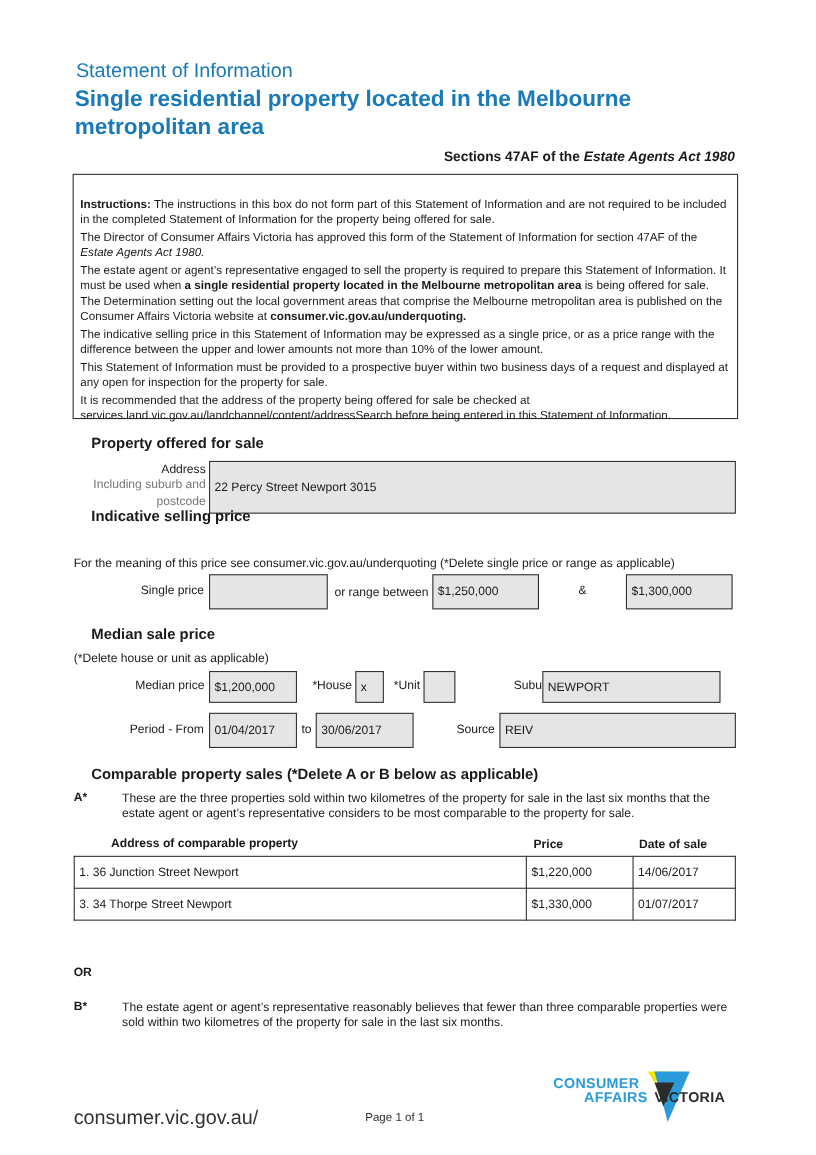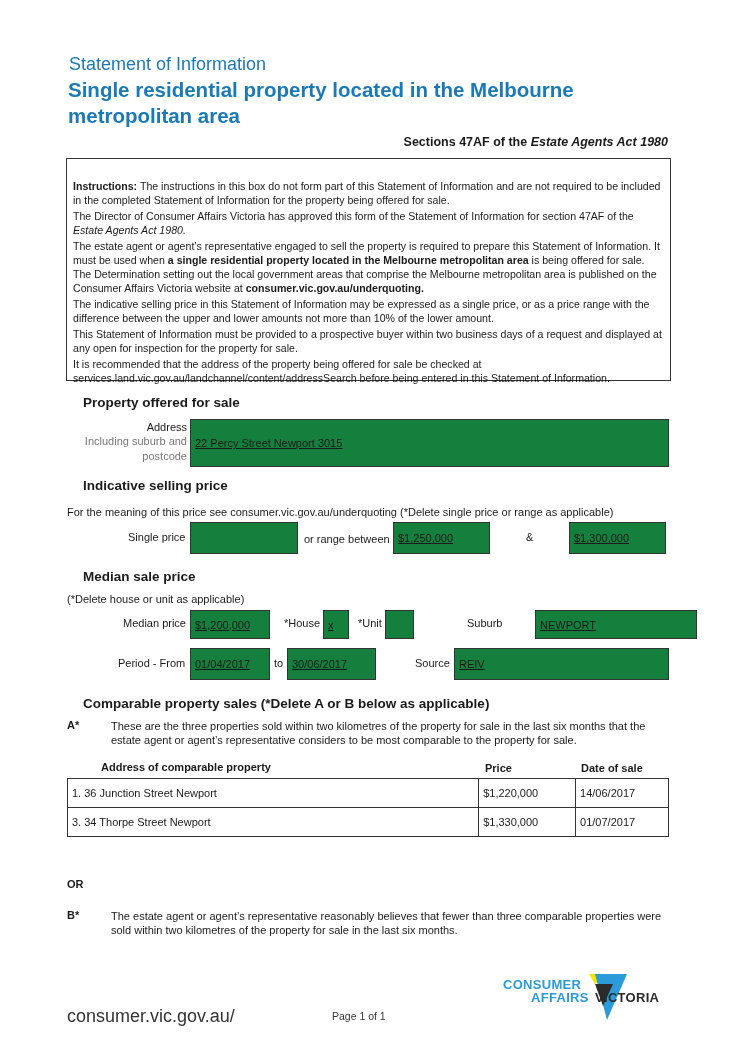--- a/index.html
+++ b/index.html
@@ -12,21 +12,21 @@
     .sections { right: 74px; top: 135px; font-size: 12.5px; font-weight: bold; color: #1a1a1a; }
     .sections i { font-style: italic; }
 
     .instr-box { left: 66px; top: 158px; width: 605px; height: 223px; border: 1.5px solid #333; padding: 20px 5px 0 6px; font-size: 10.6px; line-height: 14.2px; }
     .instr-box p { margin-bottom: 1.5px; }
     .instr-box b { font-weight: bold; }
 
     .section-h { font-size: 13.5px; font-weight: bold; color: #1a1a1a; padding-left: 16px; }
     .lbl { font-size: 11px; color: #1a1a1a; white-space: nowrap; }
     .lbl-grey { font-size: 11px; color: #777; white-space: nowrap; text-align: center; }
-    .fbox { position: absolute; border: 1.2px solid #333; font-size: 11px; padding-left: 4px; display: flex; align-items: center; background: #15803d; text-decoration: underline; }
+    .fbox { position: absolute; border: 1.2px solid #333; font-size: 11px; padding-left: 4px; display: flex; align-items: center; background: #e5e5e5; }
     .small { font-size: 11px; }
 
     table.comp { position: absolute; left: 67px; top: 778px; width: 602px; border-collapse: collapse; font-size: 11px; }
     table.comp td { border: 1.2px solid #333; height: 29px; padding-left: 4px; vertical-align: middle; }
 
     .logo { left: 503px; top: 972px; width: 170px; height: 50px; }
   </style>
 </head>
 <body>
 
@@ -42,40 +42,40 @@
   <p>This Statement of Information must be provided to a prospective buyer within two business days of a request and displayed at any open for inspection for the property for sale.</p>
   <p>It is recommended that the address of the property being offered for sale be checked at services.land.vic.gov.au/landchannel/content/addressSearch before being entered in this Statement of Information.</p>
 </div>
 
 <div class="abs section-h" style="left:67px; top:395px;">Property offered for sale</div>
 <div class="abs lbl" style="right:555px; top:421px;">Address</div>
 <div class="abs lbl-grey" style="right:555px; top:435px;">Including suburb and</div>
 <div class="abs lbl-grey" style="right:555px; top:450px;">postcode</div>
 <div class="fbox" style="left:190px; top:419px; width:479px; height:48px;">22 Percy Street Newport 3015</div>
 
-<div class="abs section-h" style="left:67px; top:478px;">Indicative selling price</div>
+<div class="abs section-h" style="left:67px; top:462px;">Indicative selling price</div>
 <div class="abs small" style="left:67px; top:506px;">For the meaning of this price see consumer.vic.gov.au/underquoting (*Delete single price or range as applicable)</div>
 <div class="abs lbl" style="left:128px; top:531px;">Single price</div>
 <div class="fbox" style="left:190px; top:522px; width:108px; height:32px;"></div>
 <div class="abs lbl" style="left:304px; top:533px;">or range between</div>
 <div class="fbox" style="left:393px; top:522px; width:97px; height:32px;">$1,250,000</div>
 <div class="abs lbl" style="left:526px; top:531px;">&amp;</div>
 <div class="fbox" style="left:569px; top:522px; width:97px; height:32px;">$1,300,000</div>
 
 <div class="abs section-h" style="left:67px; top:569px;">Median sale price</div>
 <div class="abs small" style="left:67px; top:593px;">(*Delete house or unit as applicable)</div>
 
 <div class="abs lbl" style="left:123px; top:617px;">Median price</div>
 <div class="fbox" style="left:190px; top:610px; width:80px; height:29px;">$1,200,000</div>
 <div class="abs lbl" style="left:284px; top:617px;">*House</div>
 <div class="fbox" style="left:323px; top:610px; width:26px; height:29px;">x</div>
 <div class="abs lbl" style="left:358px; top:617px;">*Unit</div>
 <div class="fbox" style="left:385px; top:610px; width:29px; height:29px;"></div>
 <div class="abs lbl" style="left:467px; top:617px;">Suburb</div>
-<div class="fbox" style="left:535px; top:610px; width:162px; height:29px;">NEWPORT</div>
+<div class="fbox" style="left:493px; top:610px; width:162px; height:29px;">NEWPORT</div>
 
 <div class="abs lbl" style="left:118px; top:657px;">Period - From</div>
 <div class="fbox" style="left:190px; top:648px; width:80px; height:32px;">01/04/2017</div>
 <div class="abs lbl" style="left:274px; top:657px;">to</div>
 <div class="fbox" style="left:287px; top:648px; width:89px; height:32px;">30/06/2017</div>
 <div class="abs lbl" style="left:415px; top:657px;">Source</div>
 <div class="fbox" style="left:454px; top:648px; width:215px; height:32px;">REIV</div>
 
 <div class="abs section-h" style="left:67px; top:696px;">Comparable property sales (*Delete A or B below as applicable)</div>
 <div class="abs small" style="left:67px; top:719px; font-weight:bold;">A*</div>

